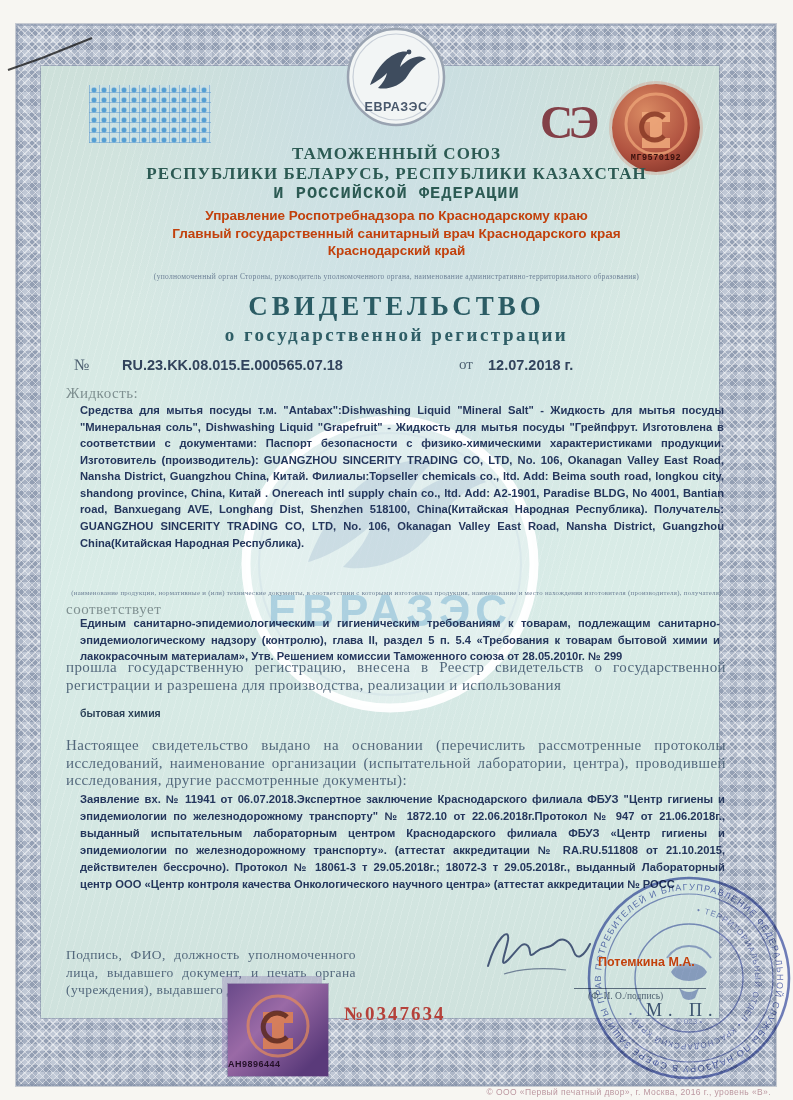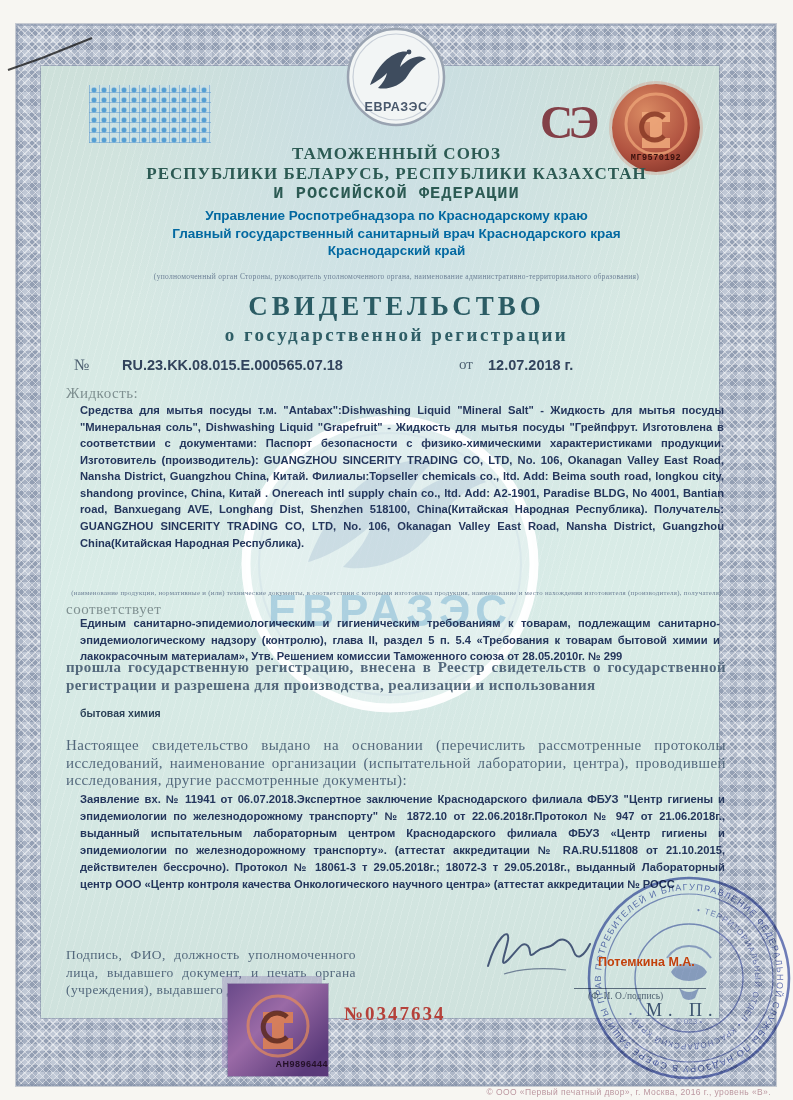--- a/index.html
+++ b/index.html
@@ -25,21 +25,21 @@
     background-image:
       radial-gradient(ellipse at 50% 0%, rgba(198,219,233,.55), rgba(198,219,233,0) 55%),
       repeating-linear-gradient(105deg, rgba(255,255,255,.16) 0 1px, rgba(255,255,255,0) 1px 7px),
       linear-gradient(180deg,#cde0da 0%, #d6e8e3 25%, #d9ece7 55%, #d3e6e1 85%, #cfe2dd 100%);
     box-shadow: 0 0 0 1px rgba(125,140,162,.55);
   }
   .abs { position:absolute; }
   .ctr { left:0; right:0; text-align:center; }
   
   .hdr-serif { font-weight:bold; color:#2c5a53; letter-spacing:1px; font-size:17px; }
-  .hdr-sans  { font-family:"Liberation Sans",sans-serif; font-weight:bold; color:#0369a1; font-size:13.5px; }
+  .hdr-sans  { font-family:"Liberation Sans",sans-serif; font-weight:bold; color:#c2410c; font-size:13.5px; }
   .caption-tiny { font-size:7.5px; color:#6d8096; letter-spacing:.3px; }
   .title-main { font-weight:bold; color:#2b5c64; font-size:27px; letter-spacing:4px; }
   .title-sub  { font-weight:bold; color:#2f5e66; font-size:19px; letter-spacing:2.5px; }
   .form-label { font-size:15px; color:#7e8f90; letter-spacing:.5px; }
   .bold-par {
     font-family:"Liberation Sans",sans-serif; font-weight:bold;
     font-size:11.2px; line-height:1.48; color:#24365c; text-align:justify;
   }
   .serif-par { font-size:15px; line-height:1.17; color:#53687c; text-align:justify; letter-spacing:.4px; }
   .mono-num { font-family:"Liberation Sans",sans-serif; font-weight:bold; font-size:14.5px; color:#32435c; }
@@ -72,21 +72,21 @@
     position:absolute; left:0; right:0; bottom:9px; text-align:center;
     font-family:Liberation Mono, monospace; font-weight:bold; font-size:8.5px;
     color:#38100c; letter-spacing:.5px;
   }
   .holo-bottom {
     position:absolute; left:228px; top:984px; width:100px; height:92px;
     background:linear-gradient(135deg,#6a4a8a,#9a6aa6 40%,#5a3a7a 85%);
     box-shadow:-6px -8px 0 rgba(130,100,170,.30), 0 0 0 1px rgba(90,60,120,.4);
   }
   .holo-num2 {
-    position:absolute; left:0; right:0; bottom:7px; text-align:right;
+    position:absolute; left:0; right:0; bottom:7px; text-align:left;
     font-family:"Liberation Sans",sans-serif; font-weight:bold; font-size:9px;
     color:#241028; letter-spacing:.5px;
   }
   
   .emblem { position:absolute; left:346px; top:27px; width:100px; height:100px; }
   .watermark { position:absolute; left:238px; top:412px; width:304px; height:304px; pointer-events:none; }
   
   .sig-line { position:absolute; left:574px; top:988px; width:132px; border-top:1px solid #5a6b7c; }
   .sig-caption { position:absolute; left:588px; top:991px; font-size:9.5px; color:#4f6170; }
   .signer { position:absolute; left:598px; top:955px; font-family:"Liberation Sans",sans-serif;
@@ -151,21 +151,21 @@
   <div class="abs mono-num" style="left:122px; top:357px;">RU.23.KK.08.015.E.000565.07.18</div>
   <div class="abs" style="left:459px; top:356px; font-size:15px; color:#4d6071;">от</div>
   <div class="abs mono-num" style="left:488px; top:357px;">12.07.2018 г.</div>
 
   <div class="abs form-label" style="left:66px; top:385px;">Жидкость:</div>
   <div class="abs bold-par" style="left:80px; top:402px; width:644px;">Средства для мытья посуды т.м. "Antabax":Dishwashing Liquid "Mineral Salt" - Жидкость для мытья посуды "Минеральная соль", Dishwashing Liquid "Grapefruit" - Жидкость для мытья посуды "Грейпфрут. Изготовлена в соответствии с документами: Паспорт безопасности с физико-химическими характеристиками продукции. Изготовитель (производитель): GUANGZHOU SINCERITY TRADING CO, LTD, No. 106, Okanagan Valley East Road, Nansha District, Guangzhou China, Китай. Филиалы:Topseller chemicals co., ltd. Add: Beima south road, longkou city, shandong province, China, Китай . Onereach intl supply chain co., ltd. Add: A2-1901, Paradise BLDG, No 4001, Bantian road, Banxuegang AVE, Longhang Dist, Shenzhen 518100, China(Китайская Народная Республика).  Получатель: GUANGZHOU SINCERITY TRADING CO, LTD, No. 106, Okanagan Valley East Road, Nansha District, Guangzhou China(Китайская Народная Республика).</div>
   <div class="abs ctr caption-tiny" style="top:589px; font-size:6.8px;">(наименование продукции, нормативные и (или) технические документы, в соответствии с которыми изготовлена продукция, наименование и место нахождения изготовителя (производителя), получателя)</div>
 
   <div class="abs form-label" style="left:66px; top:601px;">соответствует</div>
   <div class="abs bold-par" style="left:80px; top:615px; width:640px;">Единым санитарно-эпидемиологическим и гигиеническим требованиям к товарам, подлежащим санитарно-эпидемиологическому надзору (контролю), глава II, раздел 5 п. 5.4 «Требования к товарам бытовой химии и лакокрасочным материалам», Утв. Решением комиссии Таможенного союза от 28.05.2010г. № 299</div>
-  <div class="abs serif-par" style="left:66px; top:659px; width:660px;font-weight:bold;">прошла государственную регистрацию, внесена в Реестр свидетельств о государственной регистрации и разрешена для производства, реализации и использования</div>
+  <div class="abs serif-par" style="left:66px; top:659px; width:660px;">прошла государственную регистрацию, внесена в Реестр свидетельств о государственной регистрации и разрешена для производства, реализации и использования</div>
   <div class="abs" style="left:80px; top:707px; font-family:'Liberation Sans',sans-serif; font-weight:bold; font-size:10.5px; color:#2c4258;">бытовая химия</div>
 
   <div class="abs serif-par" style="left:66px; top:737px; width:660px;">Настоящее свидетельство выдано на основании (перечислить рассмотренные протоколы исследований, наименование организации (испытательной лаборатории, центра), проводившей исследования, другие рассмотренные документы):</div>
   <div class="abs bold-par" style="left:80px; top:791px; width:645px; line-height:1.52;">Заявление вх. № 11941 от 06.07.2018.Экспертное заключение Краснодарского филиала ФБУЗ "Центр гигиены и эпидемиологии по железнодорожному транспорту" № 1872.10 от 22.06.2018г.Протокол № 947 от 21.06.2018г., выданный испытательным лабораторным центром Краснодарского филиала ФБУЗ «Центр гигиены и эпидемиологии по железнодорожному транспорту». (аттестат аккредитации № RA.RU.511808 от 21.10.2015, действителен бессрочно). Протокол № 18061-3 т 29.05.2018г.; 18072-3 т 29.05.2018г., выданный Лабораторный центр ООО «Центр контроля качества Онкологического научного центра» (аттестат аккредитации № РОСС</div>
 
   <div class="abs serif-par" style="left:66px; top:946px; width:290px; font-size:13.5px; line-height:1.3;">Подпись, ФИО, должность уполномоченного лица, выдавшего документ, и печать органа (учреждения), выдавшего документ</div>
 
   <svg class="sigsvg" width="120" height="62" viewBox="0 0 120 62">
     <path d="M10,44 C18,16 32,4 30,18 C28,30 20,48 30,38 C40,28 44,18 50,24 C54,28 49,38 58,30 C66,23 70,28 77,21 C84,14 92,18 96,30 C99,39 106,34 112,22" fill="none" stroke="#2e3f66" stroke-width="2" opacity=".85" stroke-linecap="round"></path>
     <path d="M26,52 C46,46 70,46 88,48" fill="none" stroke="#2e3f66" stroke-width="1.2" opacity=".6"></path>

